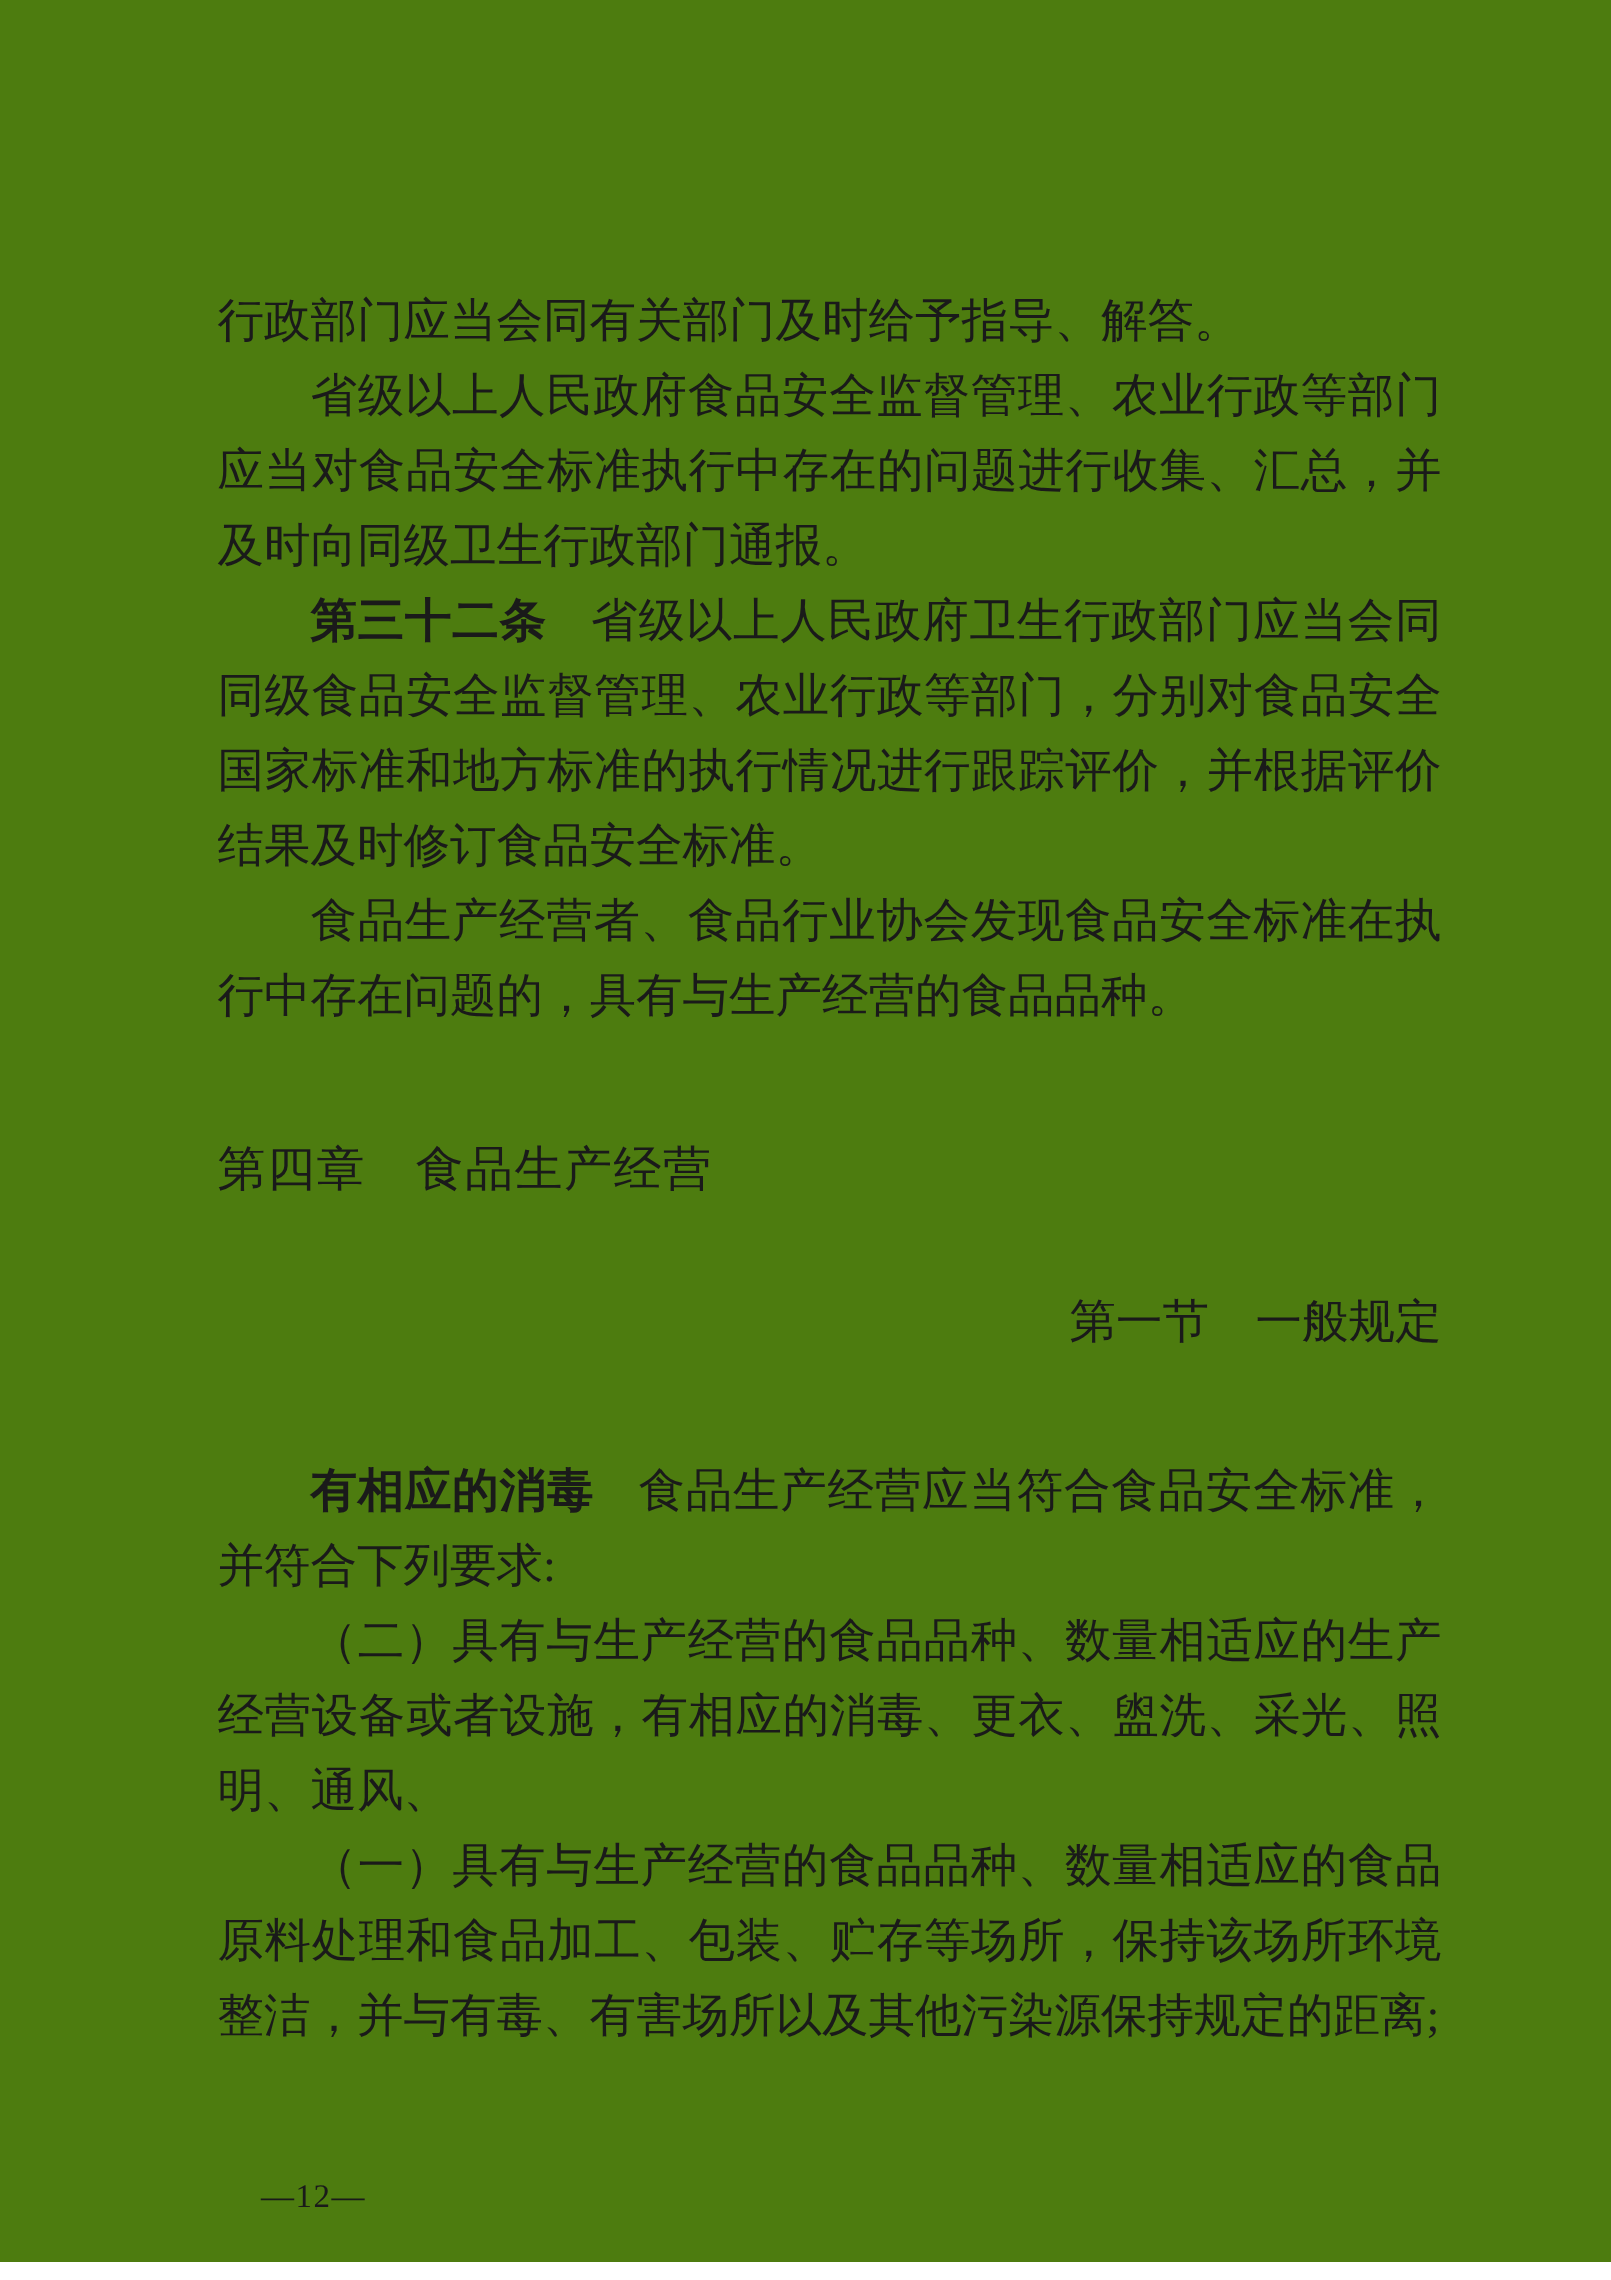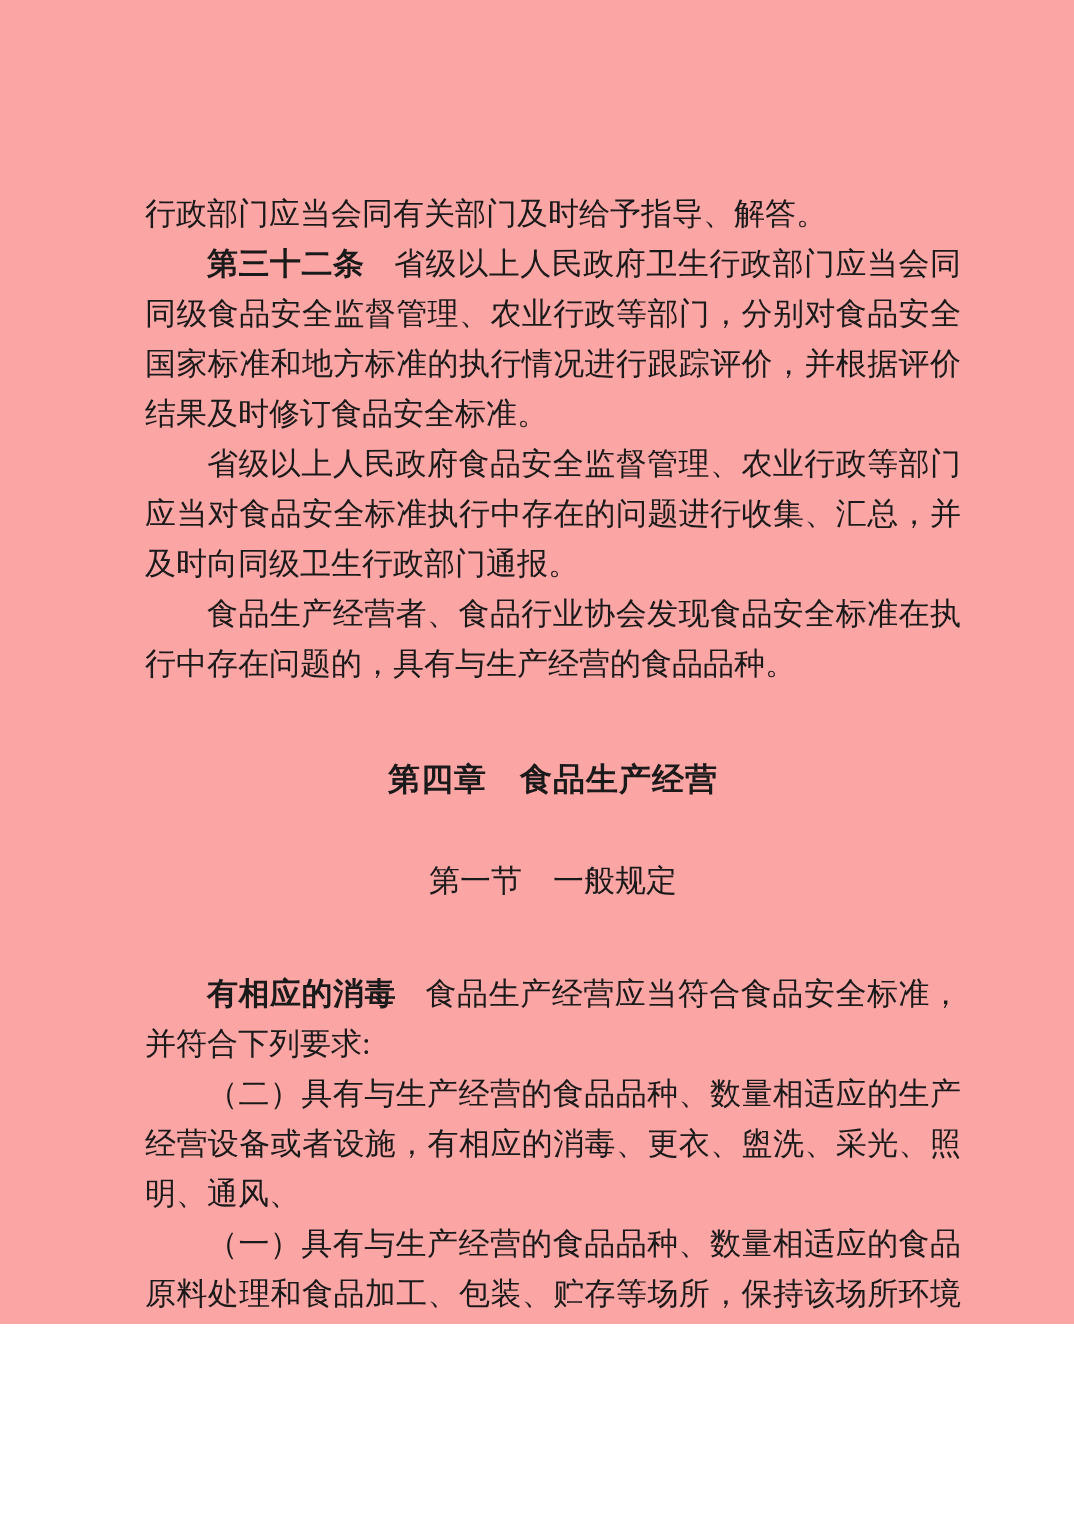--- a/index.html
+++ b/index.html
@@ -3,22 +3,22 @@
 <meta charset="utf-8">
 <style>
   html, body {
     margin: 0;
     padding: 0;
     background: #ffffff;
   }
   .sheet {
     position: relative;
     width: 1074px;
-    height: 1324px;
-    background: #fca5a5;
+    height: 1508px;
+    background: #4d7c0f;
     color: #1a1a1a;
     font-family: "Liberation Serif", "DejaVu Serif", serif;
     overflow: hidden;
   }
   .content {
     position: absolute;
     left: 145px;
     top: 189px;
     width: 816px;
     font-size: 31px;
@@ -36,31 +36,30 @@
   }
   .term {
     font-weight: 700;
     font-family: "Liberation Sans", "DejaVu Sans", sans-serif;
   }
   .body-run {
     margin-left: 0.95em;
   }
   .chapter-heading {
     margin: 65px 0 0 0;
-    text-align: center;
     text-indent: 0;
     font-family: "Liberation Sans", "DejaVu Sans", sans-serif;
-    font-weight: 700;
+    font-weight: 400;
     font-size: 32px;
     line-height: 50px;
     letter-spacing: 1px;
   }
   .section-heading {
     margin: 52px 0 63px 0;
-    text-align: center;
+    text-align: right;
     text-indent: 0;
     font-weight: 400;
     font-size: 31px;
     line-height: 50px;
   }
   .page-number {
     position: absolute;
     left: 174px;
     top: 1448px;
     font-size: 22px;
@@ -70,23 +69,23 @@
   }
 </style>
 </head>
 <body>
 
 <div class="sheet">
   <div class="content">
 
     <p class="para continuation">行政部门应当会同有关部门及时给予指导、解答。</p>
 
+    <p class="para">省级以上人民政府食品安全监督管理、农业行政等部门应当对食品安全标准执行中存在的问题进行收集、汇总，并及时向同级卫生行政部门通报。</p>
+
     <p class="para"><span class="term">第三十二条</span><span class="body-run">省级以上人民政府卫生行政部门应当会同同级食品安全监督管理、农业行政等部门，分别对食品安全国家标准和地方标准的执行情况进行跟踪评价，并根据评价结果及时修订食品安全标准。</span></p>
-
-    <p class="para">省级以上人民政府食品安全监督管理、农业行政等部门应当对食品安全标准执行中存在的问题进行收集、汇总，并及时向同级卫生行政部门通报。</p>
 
     <p class="para">食品生产经营者、食品行业协会发现食品安全标准在执行中存在问题的，具有与生产经营的食品品种。</p>
 
     <h2 class="chapter-heading">第四章　食品生产经营</h2>
 
     <h3 class="section-heading">第一节　一般规定</h3>
 
     <p class="para"><span class="term">有相应的消毒</span><span class="body-run">食品生产经营应当符合食品安全标准，并符合下列要求:</span></p>
 
     <p class="para">（二）具有与生产经营的食品品种、数量相适应的生产经营设备或者设施，有相应的消毒、更衣、盥洗、采光、照明、通风、</p>

